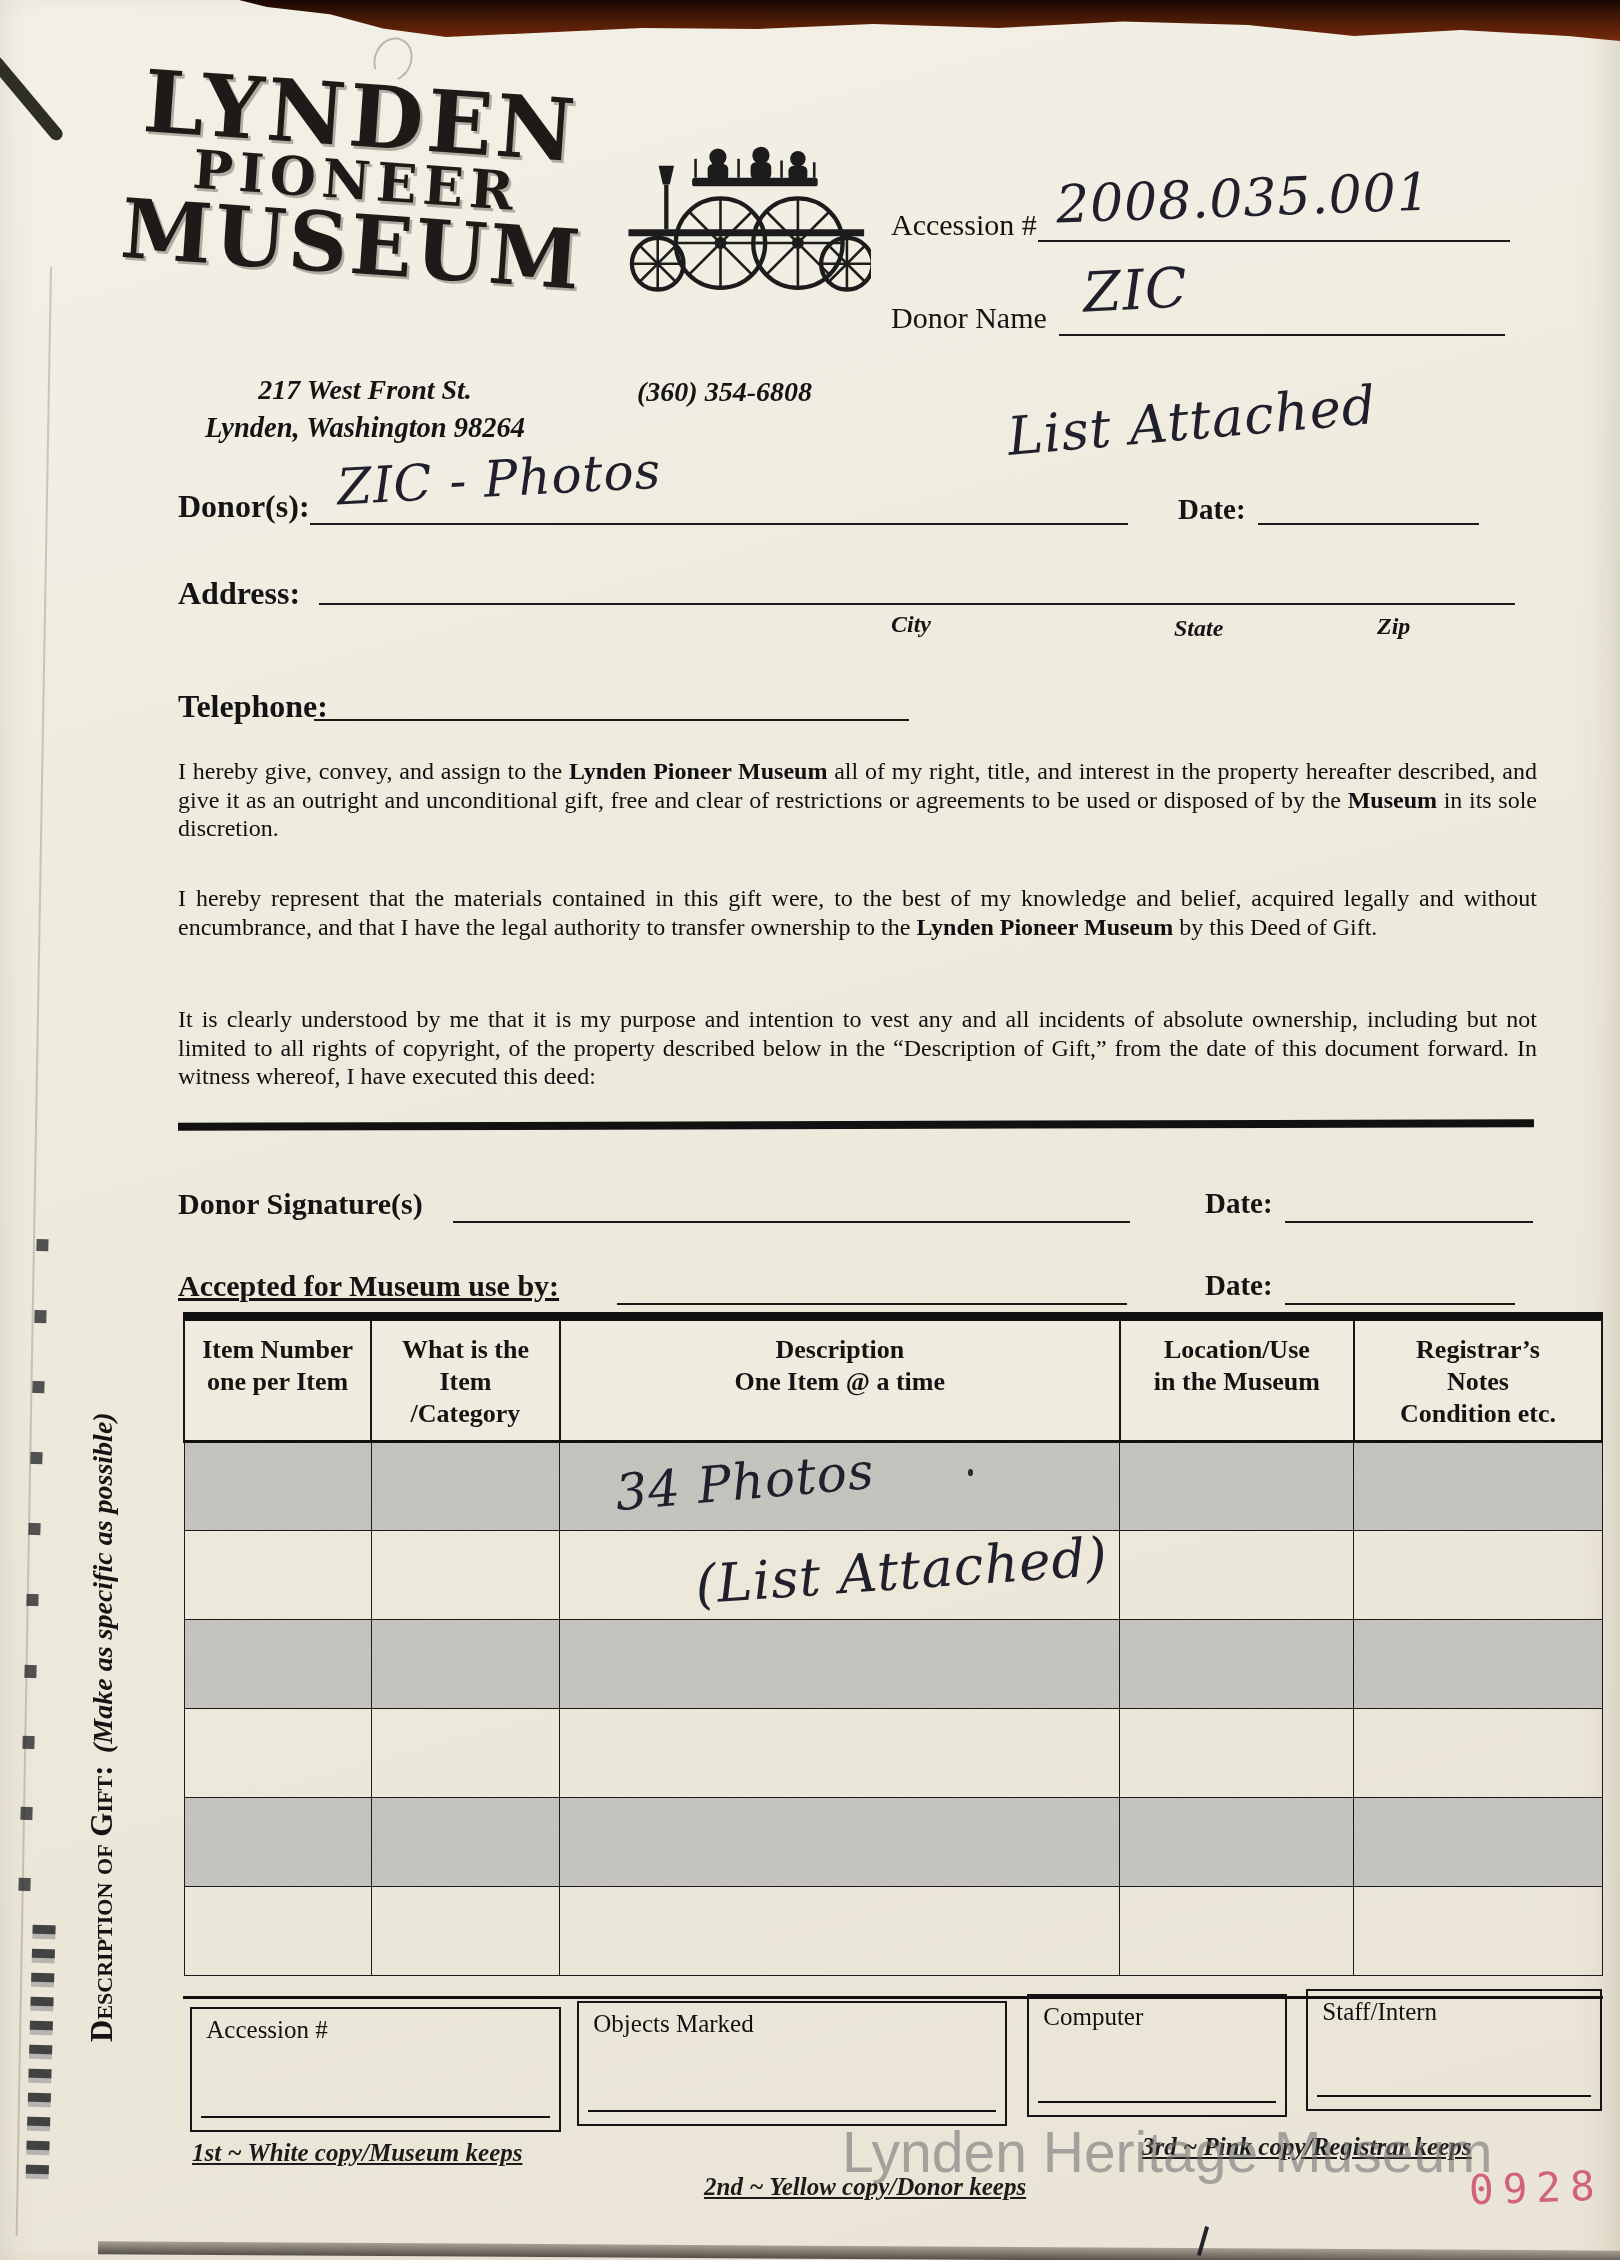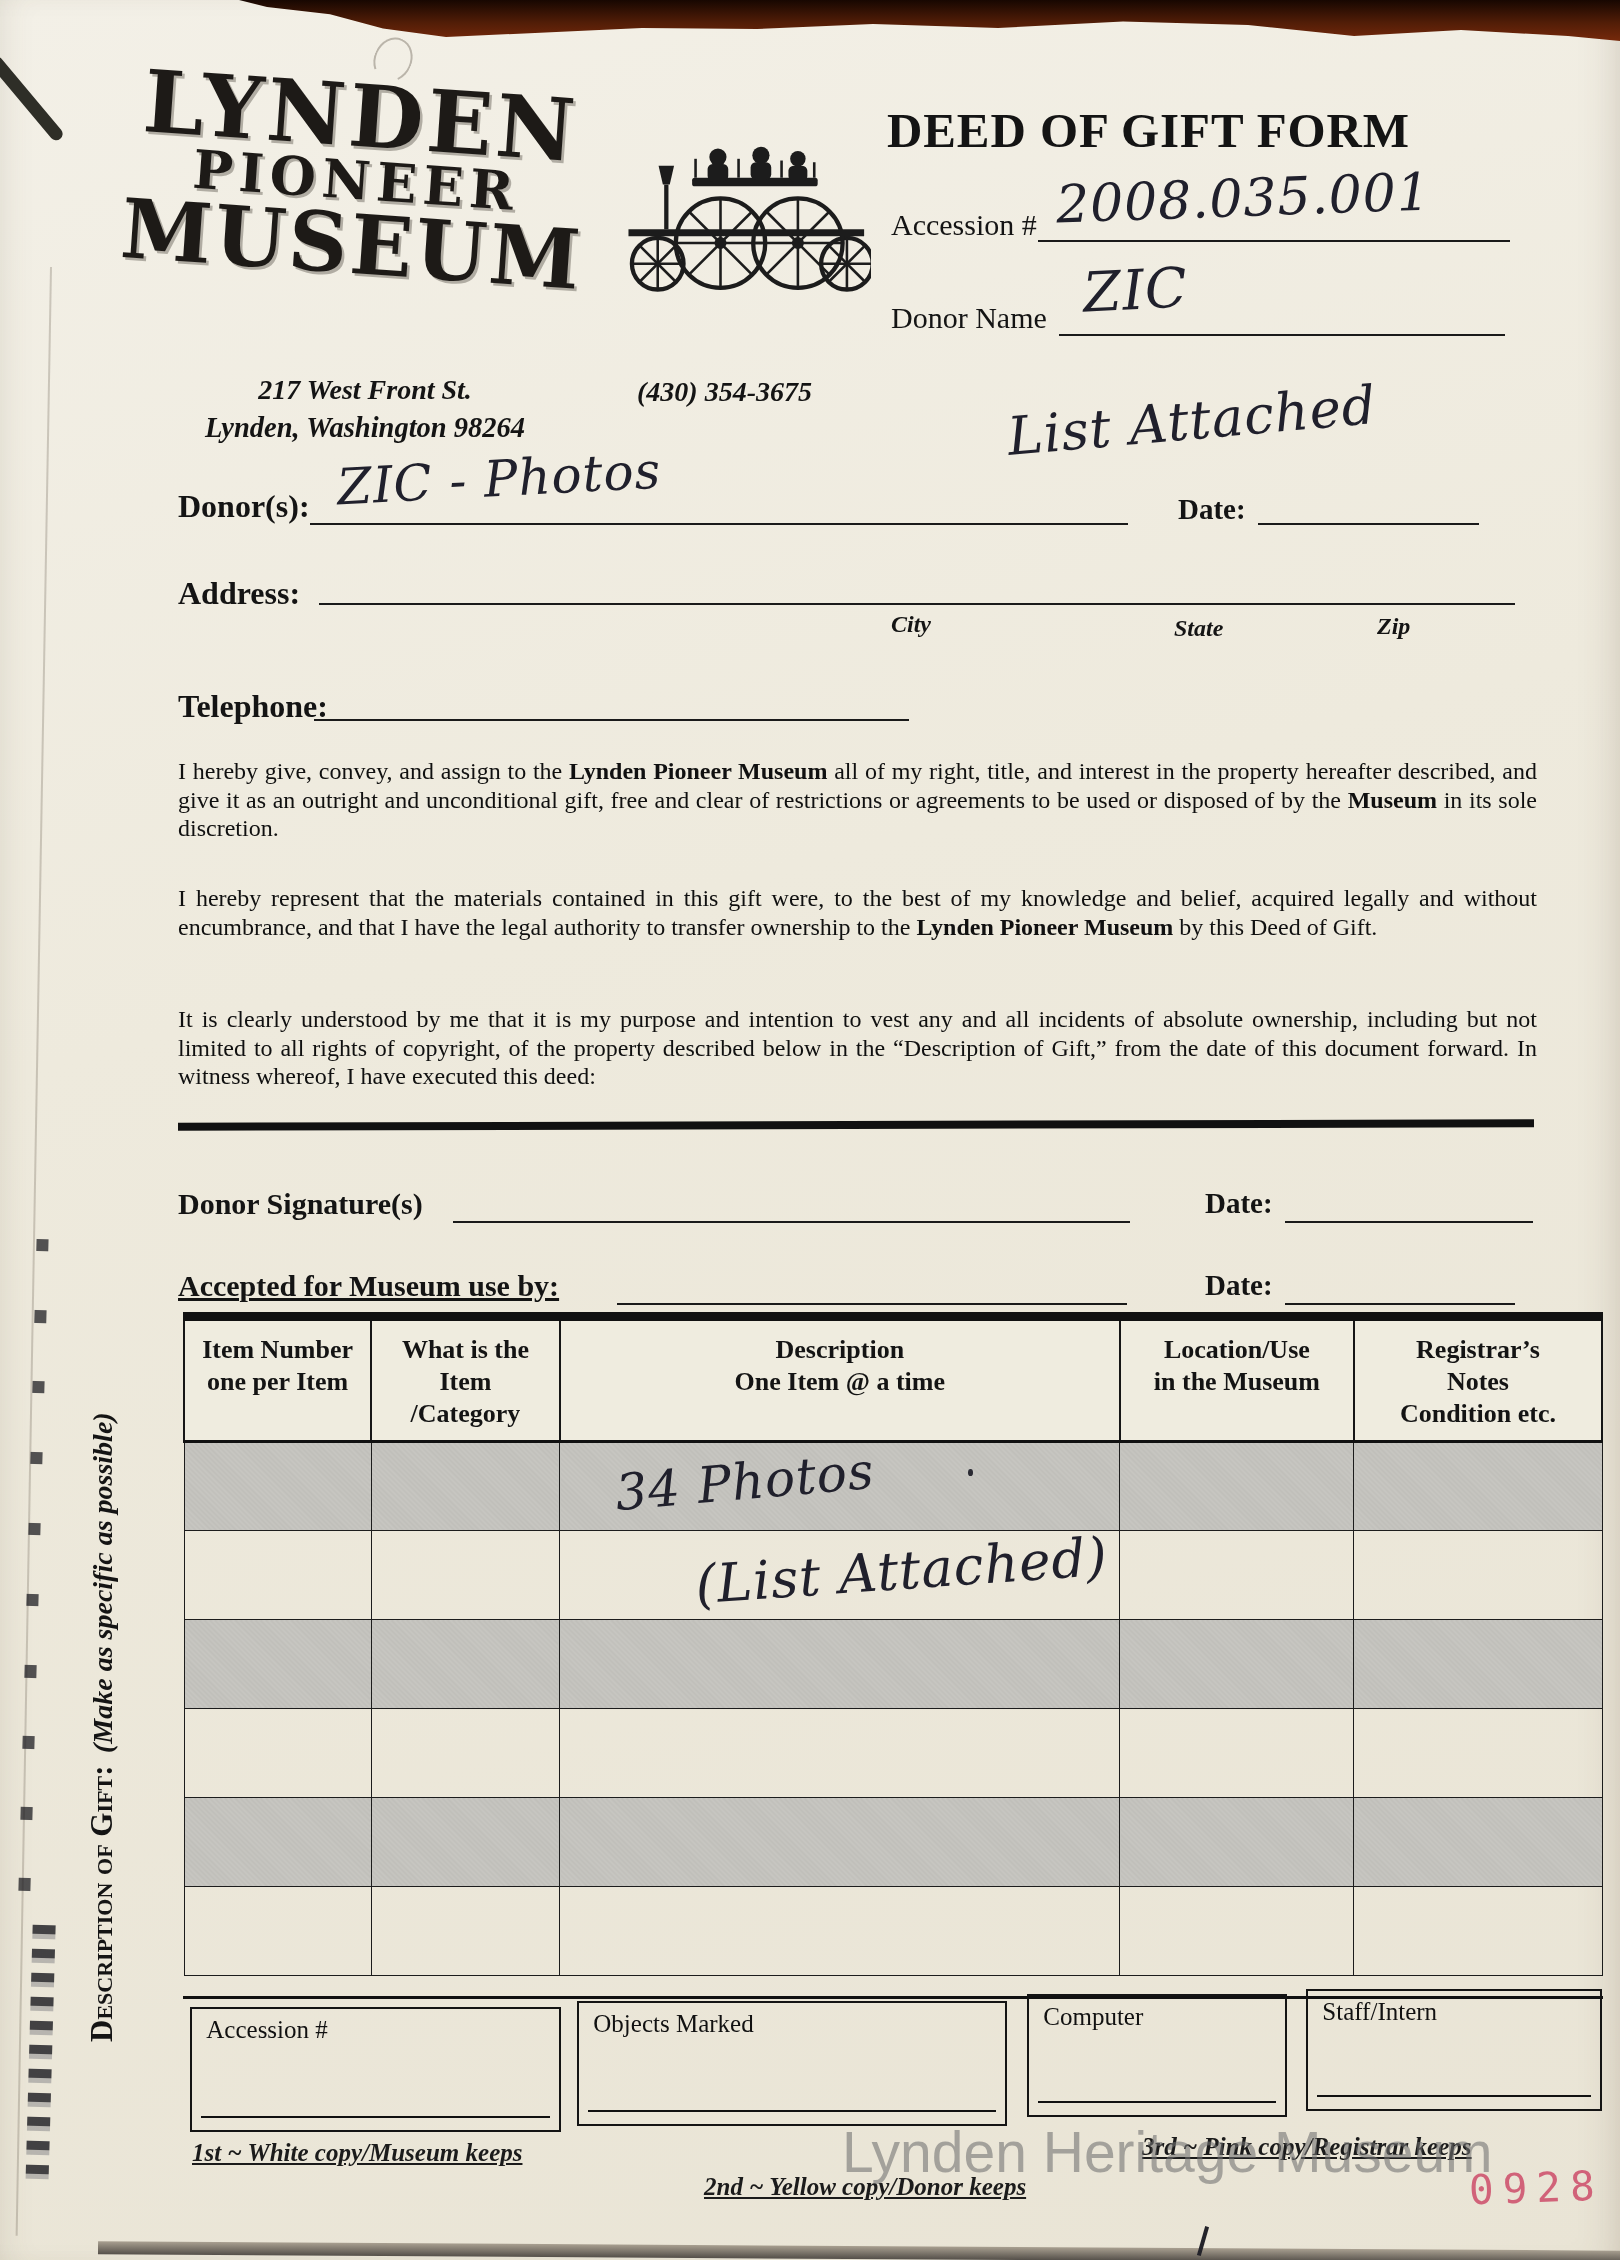--- a/index.html
+++ b/index.html
@@ -105,23 +105,22 @@
         <line x1="96" y1="30" x2="96" y2="52"></line>
           <line x1="146" y1="30" x2="146" y2="52"></line>
         <line x1="196" y1="32" x2="196" y2="52"></line>
           <line x1="234" y1="34" x2="234" y2="52"></line>
       </g>
     </svg>
   </div>
 
   <div class="abs ser b i" style="left:178px;top:374px;width:374px;text-align:center;font-size:28px;">217 West Front St.</div>
   <div class="abs ser b i" style="left:151px;top:412px;width:428px;text-align:center;font-size:28.5px;">Lynden, Washington 98264</div>
-  <div class="abs ser b i" style="left:637px;top:376px;font-size:28px;">(430) 354-3675</div>
-
-  <div class="abs ser b" style="left:887px;top:102px;font-size:49px;letter-spacing:0.9px;white-space:nowrap;">DEED OF GIFT FORM</div>
+  <div class="abs ser b i" style="left:637px;top:376px;font-size:28px;">(360) 354-6808</div>
+
 
   <div class="abs ser" style="left:891px;top:208px;font-size:30px;">Accession #</div>
   <div class="abs uline" style="left:1038px;top:178px;width:472px;height:62px;"></div>
   <div class="abs hw" style="left:1056px;top:168px;font-size:52px;transform:rotate(-2deg);">2008.035.001</div>
 
   <div class="abs ser" style="left:891px;top:301px;font-size:30px;">Donor Name</div>
   <div class="abs uline" style="left:1059px;top:272px;width:446px;height:62px;"></div>
   <div class="abs hw" style="left:1083px;top:258px;font-size:55px;transform:rotate(-3deg);">ZIC</div>
 
   <div class="abs hw" style="left:1007px;top:390px;font-size:53px;transform:rotate(-5deg);">List Attached</div>

